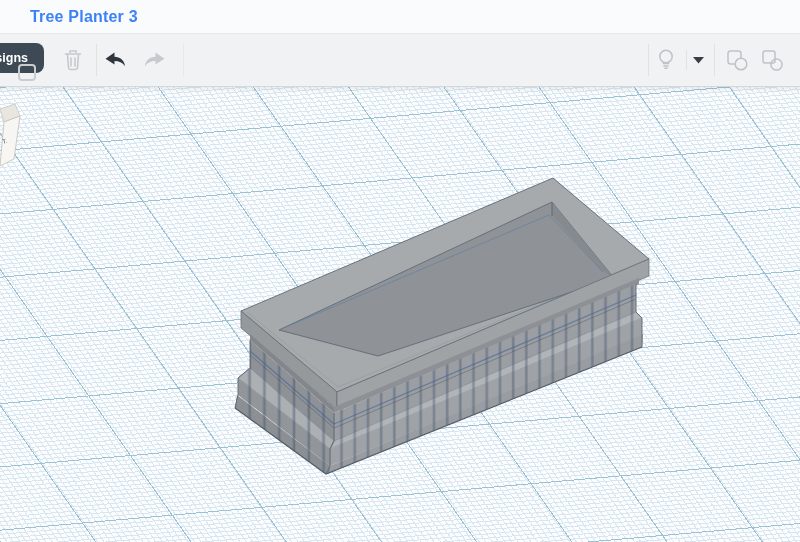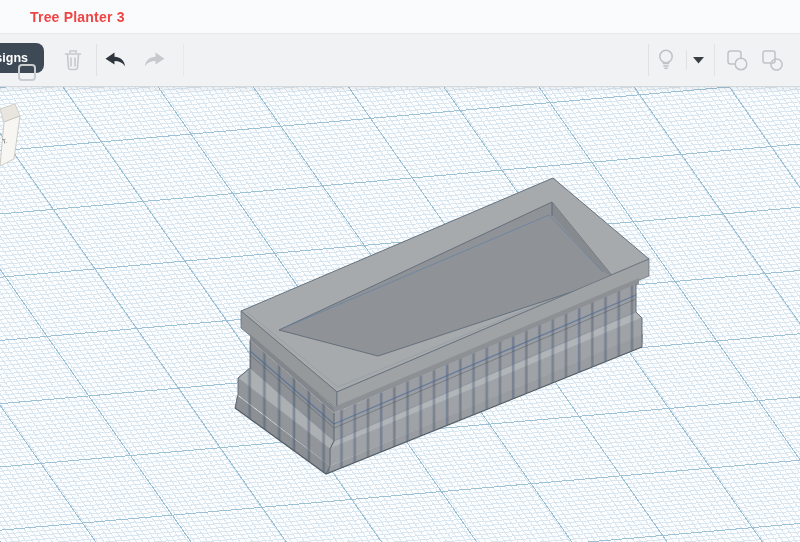--- a/index.html
+++ b/index.html
@@ -8,21 +8,21 @@
     font-family:"Liberation Sans", sans-serif;
     background:#fff;
   }
   
   .titlebar{
     position:absolute;left:0;top:0;width:800px;height:33px;
     background:#fafbfc;border-bottom:1px solid #e7e9ea;
     display:flex;align-items:center;
   }
   .titlebar .title{
-    margin-left:30px;font-size:14px;font-weight:700;color:#ef4444;letter-spacing:.2px;
+    margin-left:30px;font-size:16px;font-weight:700;color:#3b82f6;letter-spacing:.2px;
   }
   
   .toolbar{
     position:absolute;left:0;top:34px;width:800px;height:52px;
     background:#f1f2f3;border-bottom:1px solid #d5d8da;
   }
   .tb-sep{
     position:absolute;top:10px;width:1px;height:32px;background:#e0e2e4;
   }
   .designs-btn{

